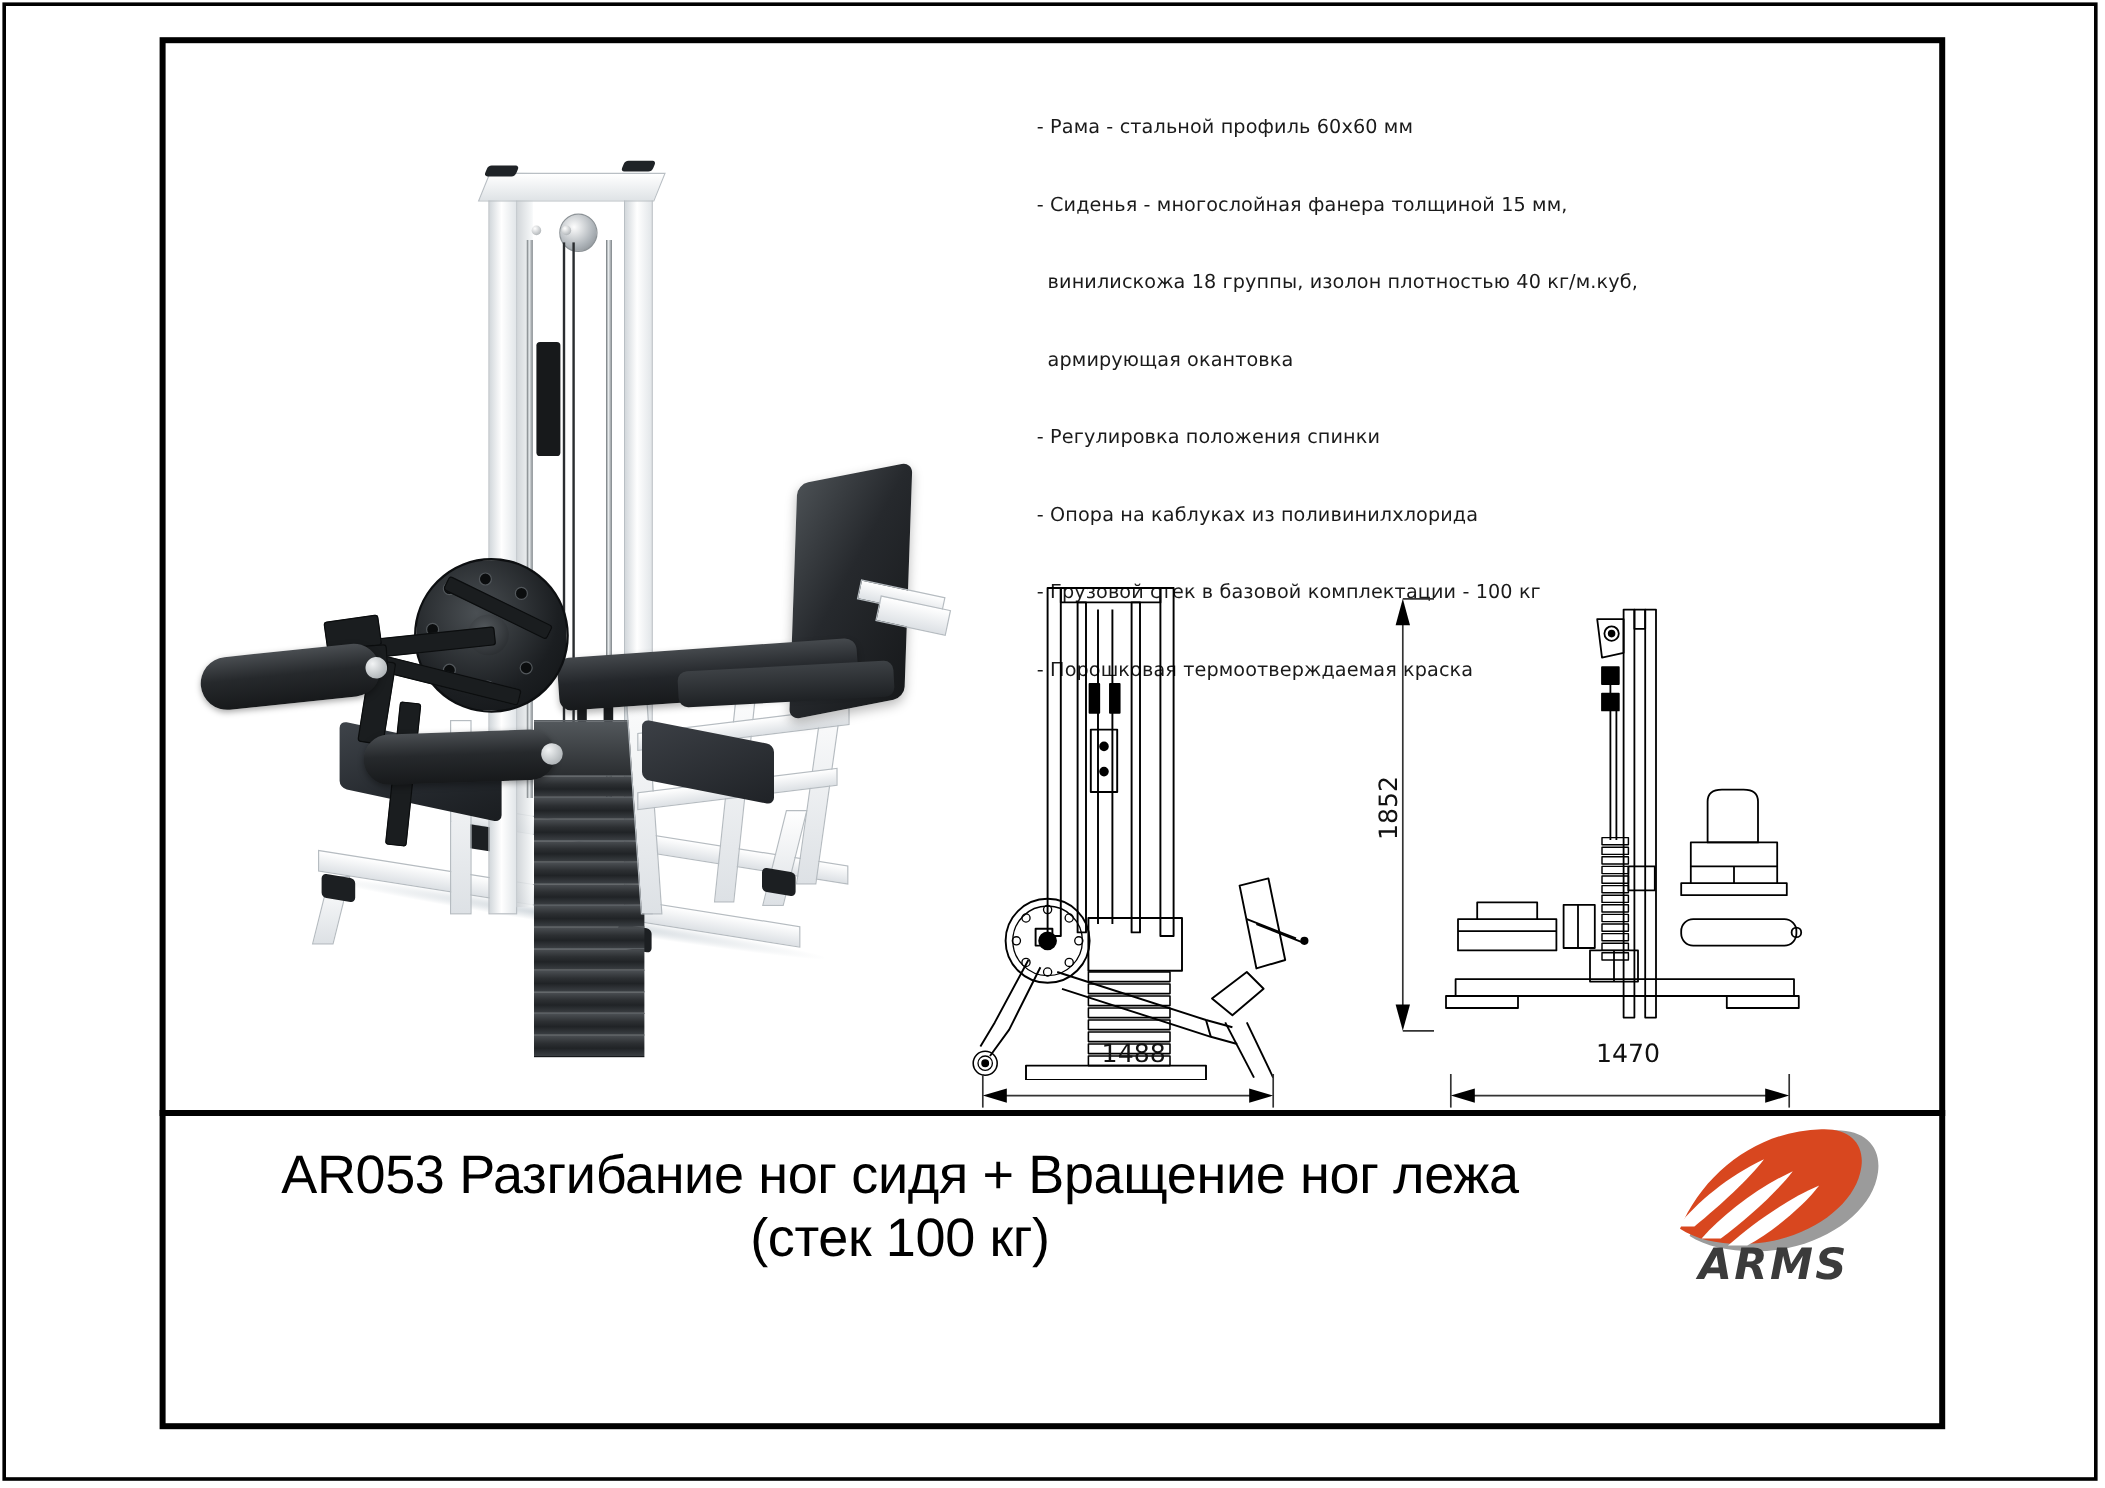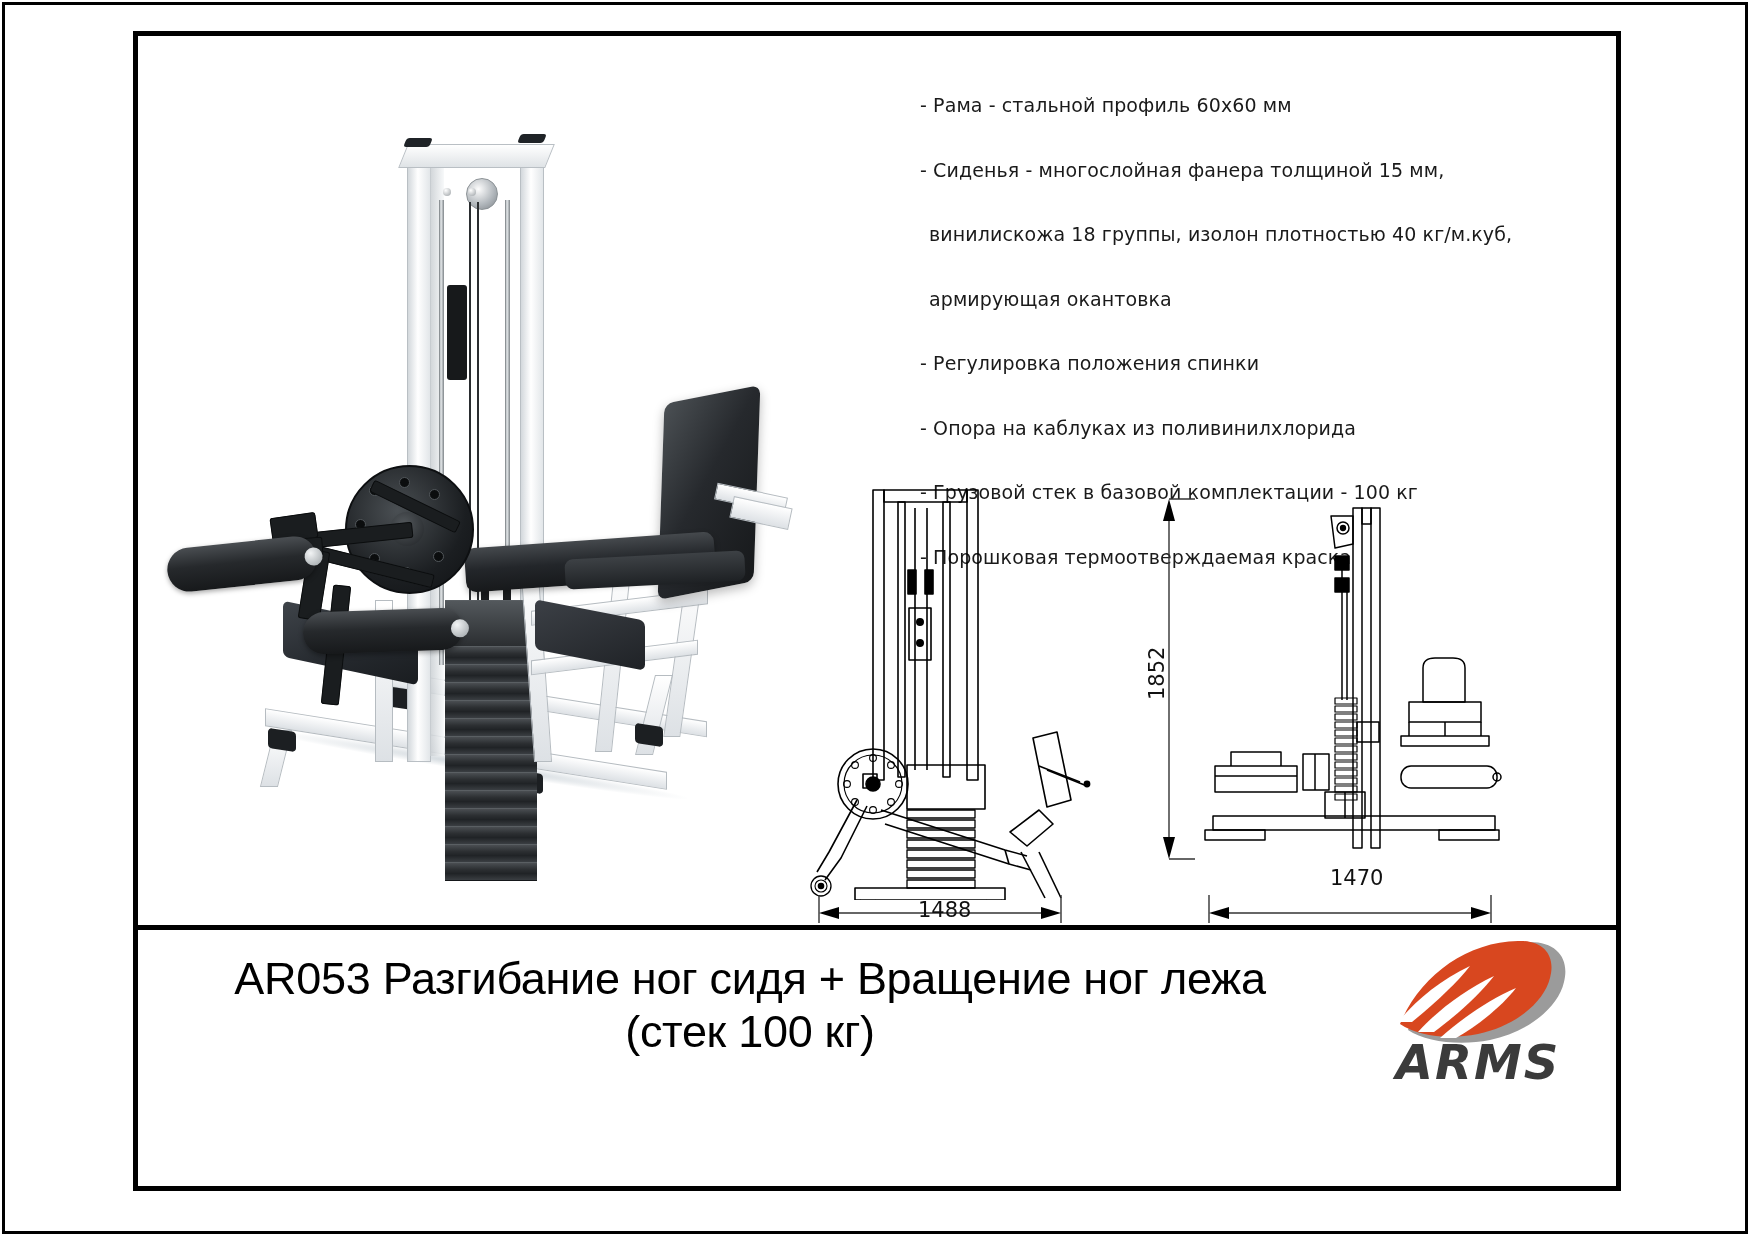--- a/index.html
+++ b/index.html
@@ -11,35 +11,35 @@
   
   .outer-border{position:absolute;left:2px;top:2px;width:1746px;height:1232px;border:3px solid #000;box-sizing:border-box;}
 
   
   .inner-frame{position:absolute;left:133px;top:31px;width:1488px;height:1160px;border:5px solid #000;box-sizing:border-box;}
 
   
   .title-block{position:absolute;left:133px;top:925px;width:1488px;height:266px;border-top:5px solid #000;box-sizing:border-box;}
 
   
-  .spec-list{position:absolute;left:920px;top:52px;width:600px;
-    font-family:"DejaVu Sans",sans-serif;font-size:19px;line-height:21.5px;color:#1a1a1a;
+  .spec-list{position:absolute;left:864px;top:52px;width:600px;
+    font-family:"DejaVu Sans",sans-serif;font-size:16px;line-height:21.5px;color:#1a1a1a;
     letter-spacing:.1px;white-space:pre;}
   .spec-line{display:block;}
   .spec-line.cont{padding-left:9px;}
 
   
   .title-wrap{position:absolute;left:150px;top:952px;width:1200px;text-align:center;}
   .title-line{font-family:"Liberation Sans",sans-serif;font-size:45px;line-height:53px;color:#000;letter-spacing:-.3px;}
 
   
   .logo{position:absolute;left:1378px;top:938px;width:200px;height:150px;}
   .logo-mark{position:absolute;left:0;top:0;width:200px;height:108px;}
   .logo-text{position:absolute;left:0;top:96px;width:200px;text-align:center;
-    font-family:"DejaVu Sans",sans-serif;font-size:48px;font-weight:bold;font-style:italic;
+    font-family:"DejaVu Sans",sans-serif;font-size:36px;font-weight:bold;font-style:italic;
     color:#3b3b3b;letter-spacing:2px;}
 
   
   .render{position:absolute;left:175px;top:130px;width:640px;height:700px;}
   .r{position:absolute;}
 
   
   .tower-left{left:232px;top:20px;width:22px;height:610px;
     background:linear-gradient(90deg,#d3d8dc,#ffffff 45%,#e2e6e9);border:1px solid #b9bfc4;}
   .tower-right{left:345px;top:20px;width:22px;height:610px;
@@ -333,21 +333,21 @@
     <svg width="250" height="40" viewBox="0 0 250 40">
       <g stroke="#333" stroke-width="1.4" fill="none">
         <line x1="4" y1="-60" x2="4" y2="28"></line>
         <line x1="246" y1="-60" x2="246" y2="28"></line>
         <line x1="16" y1="18" x2="234" y2="18"></line>
       </g>
       <polygon points="4,18 24,12 24,24" fill="#000"></polygon>
       <polygon points="246,18 226,12 226,24" fill="#000"></polygon>
     </svg>
   </div>
-  <div class="dim-label" style="left:918px;top:866px;margin-top:32px;">1488</div>
+  <div class="dim-label" style="left:918px;top:866px;">1488</div>
 
   <div class="tech" style="left:1195px;top:490px;">
     <svg width="330" height="400" viewBox="0 0 330 400">
       <g stroke="#000" stroke-width="1.5" fill="none" stroke-linejoin="round">
 
         <rect x="158" y="18" width="9" height="340"></rect>
         <rect x="176" y="18" width="9" height="340"></rect>
         <rect x="167" y="18" width="9" height="16"></rect>
 
         <path d="M136 26 L158 26 L158 54 L140 58 Z"></path>

